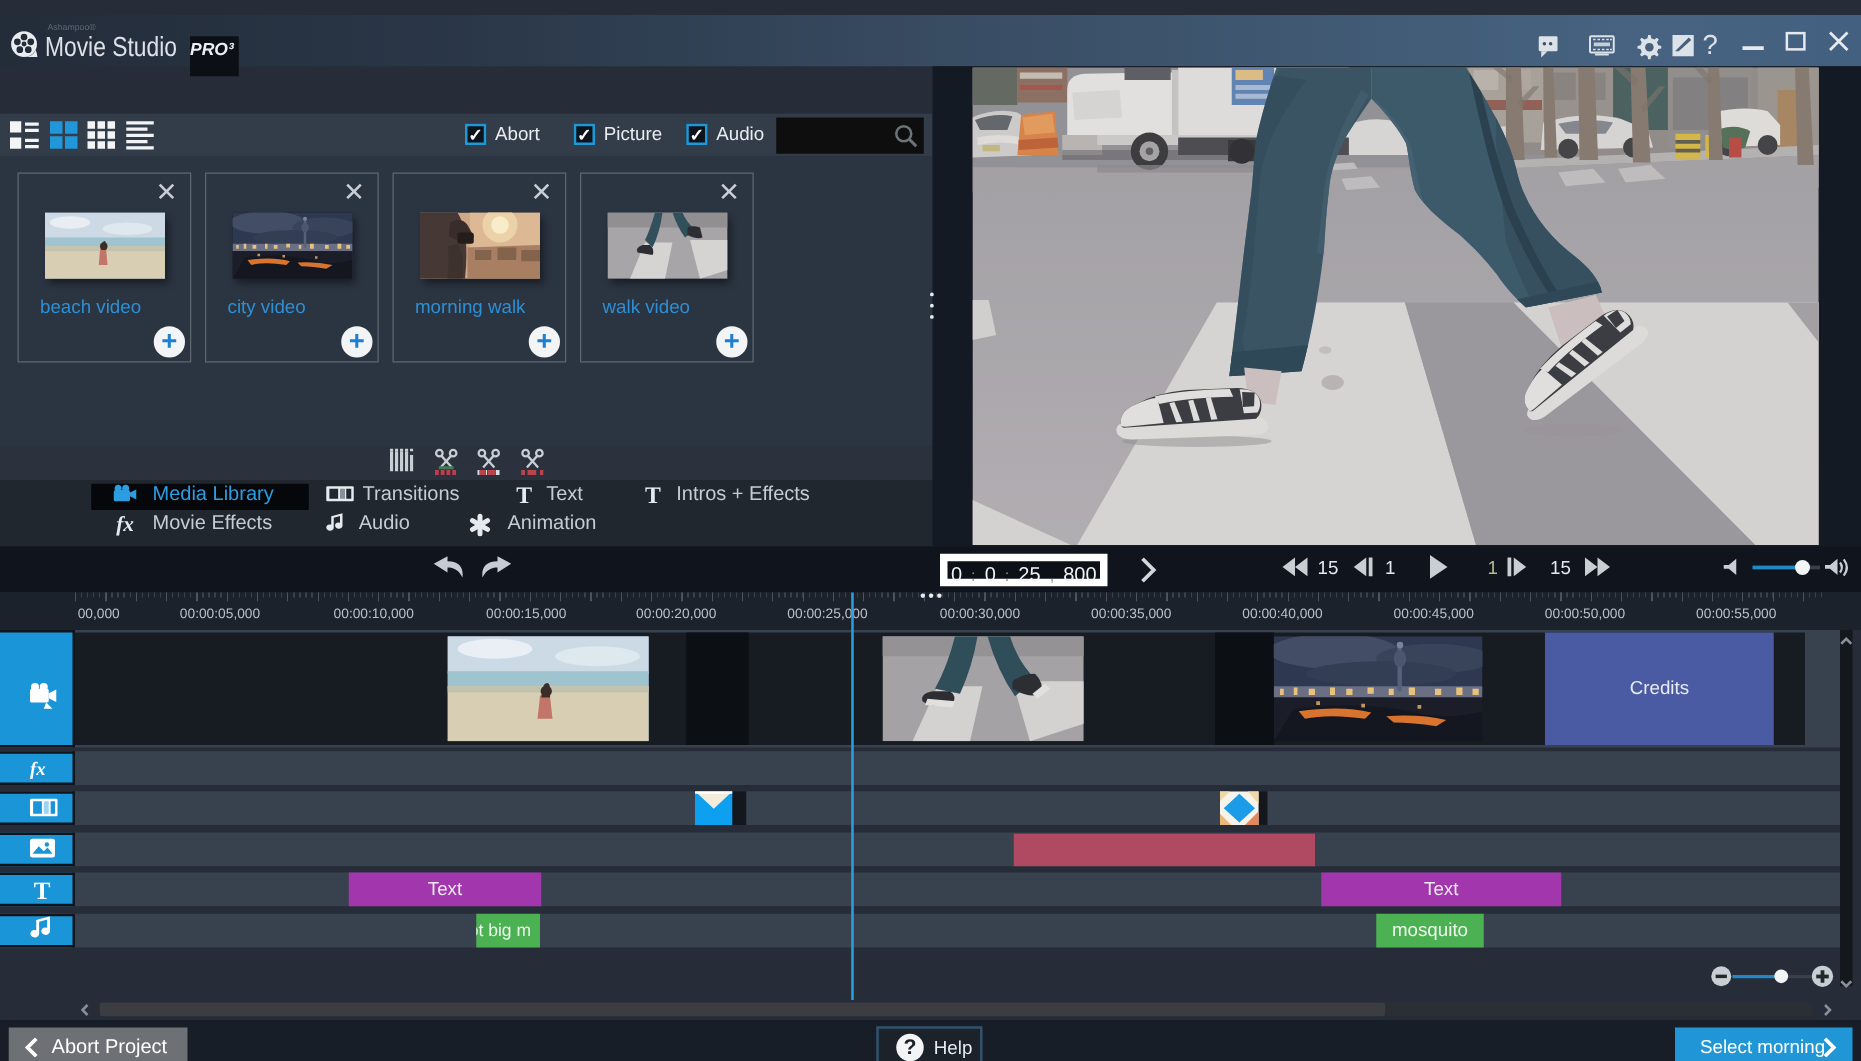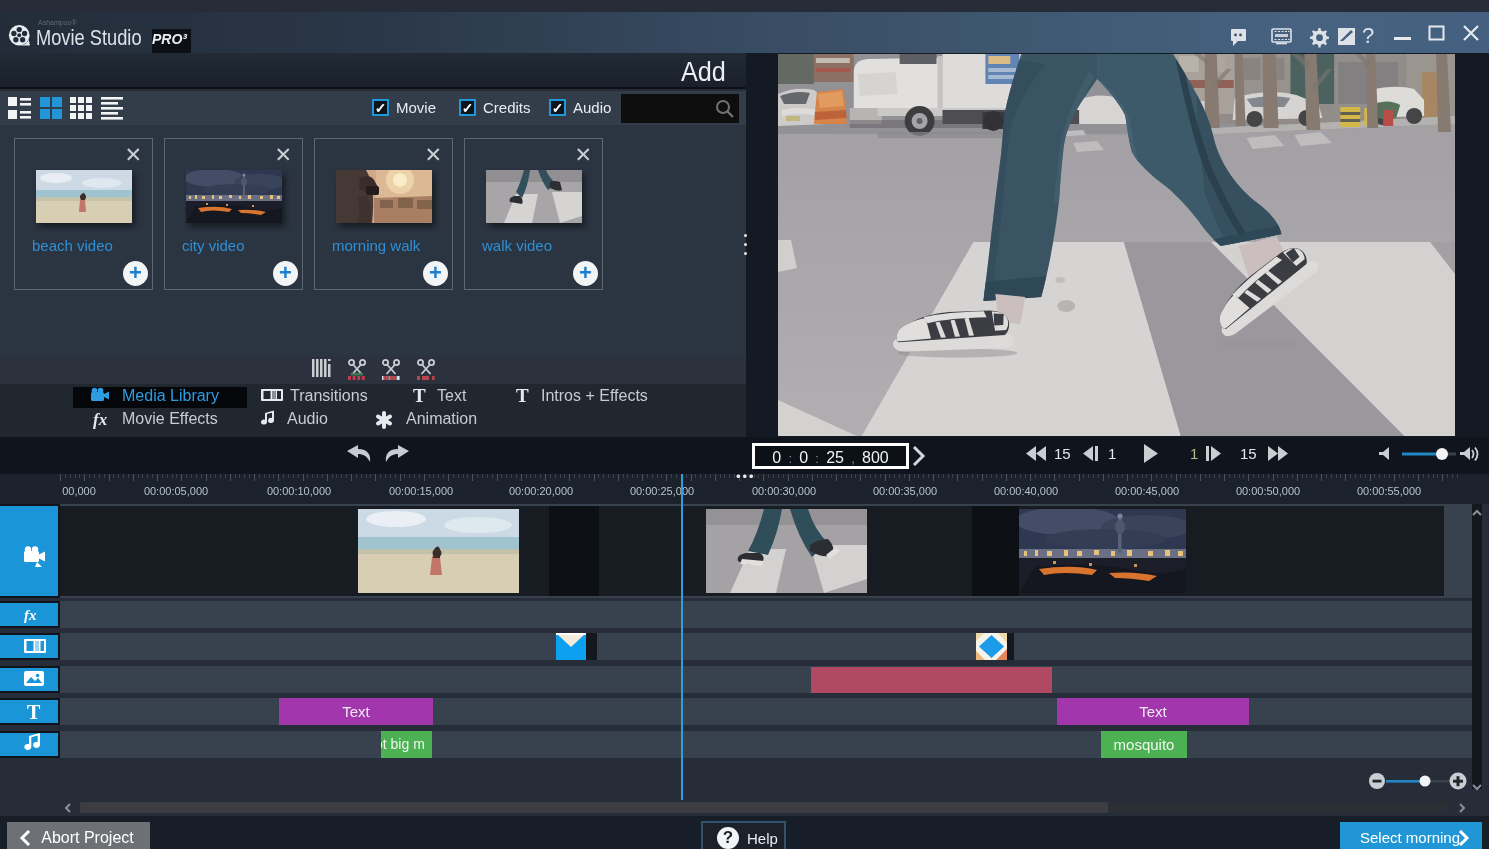--- a/index.html
+++ b/index.html
@@ -32,21 +32,21 @@
     font-size:14px; line-height:14px; text-align:center; font-weight:700;}
   .cblbl { position:absolute; top:8px; font-size:15px; color:#e9edf1; }
   #search { position:absolute; left:621px; top:3px; width:118px; height:29px; background:#0e0e0e; }
 
   
   .tabitem { position:absolute; font-size:16px; color:#c7ccd2; }
   .tabactive { position:absolute; left:73px; top:3px; width:174px; height:21px; background:#05070a; }
 
   
   #transport { left:0; top:425px; width:1489px; height:37px; background:#0f141d; }
-  #timecode { position:absolute; left:752px; top:6px; width:157px; height:26px; border:3px solid #ffffff;
+  #timecode { position:absolute; left:752px; top:6px; width:134px; height:26px; border:6px solid #ffffff;
     background:#0c1118; color:#f0f2f4; font-size:16px; text-align:center; line-height:24px; }
   #timecode span.sep { color:#8a919a; font-size:13px; }
 
   
   #preview { left:746px; top:41px; width:743px; height:384px; background:#131a23; }
 
   
   #ruler { left:0; top:462px; width:1489px; height:30px; background:#1b222c; }
   .rlab { position:absolute; top:11px; font-size:11px; color:#b9c1c9; transform:translateX(-50%); white-space:nowrap;}
   #ticks1 { position:absolute; left:60px; top:0; width:1400px; height:4px;
@@ -116,23 +116,20 @@
         <path d="M2 13 L13 2 L15 4 L5 13 Z" fill="#47617c"></path>
       </g>
       <text x="133" y="31" font-size="22" fill="#dce2e8" font-family="Liberation Sans">?</text>
       <rect x="165" y="25" width="17" height="3" fill="#e6eaee"></rect>
       <rect x="200.5" y="14.5" width="14" height="13" fill="none" stroke="#e6eaee" stroke-width="2"></rect>
       <g stroke="#e6eaee" stroke-width="2.2">
         <path d="M235 14 L249 28 M249 14 L235 28"></path>
       </g>
     </svg>
   </div>
-  <div id="addbar" class="abs">
-      <div class="t">Add</div>
-    </div>
   <div id="ctrlrow" class="abs">
     <svg width="130" height="34" viewBox="0 0 130 34" style="position:absolute;left:0;top:0">
       <g fill="#f2f4f6">
         <rect x="8" y="6" width="9" height="9"></rect>
           <rect x="8" y="19" width="9" height="9"></rect>
         <rect x="20" y="7" width="11" height="2.6"></rect>
           <rect x="20" y="12" width="11" height="2.6"></rect>
         <rect x="20" y="20" width="11" height="2.6"></rect>
           <rect x="20" y="25" width="11" height="2.6"></rect>
       </g>
@@ -155,23 +152,23 @@
       </g>
       <g fill="#f2f4f6">
         <rect x="101" y="6" width="22" height="2.6"></rect>
           <rect x="101" y="11" width="17" height="2.6"></rect>
         <rect x="101" y="16" width="22" height="2.6"></rect>
           <rect x="101" y="21" width="17" height="2.6"></rect>
         <rect x="101" y="26" width="22" height="2.6"></rect>
       </g>
     </svg>
     <div class="cb" style="left:372px">✓</div>
-      <div class="cblbl" style="left:396px">Movie</div>
+      <div class="cblbl" style="left:396px">Abort</div>
     <div class="cb" style="left:459px">✓</div>
-      <div class="cblbl" style="left:483px">Credits</div>
+      <div class="cblbl" style="left:483px">Picture</div>
     <div class="cb" style="left:549px">✓</div>
       <div class="cblbl" style="left:573px">Audio</div>
     <div id="search">
       <svg width="22" height="22" viewBox="0 0 22 22" style="position:absolute;right:3px;top:4px">
         <circle cx="9" cy="9" r="6" fill="none" stroke="#6e7378" stroke-width="2"></circle>
         <path d="M13.5 13.5 L19 19" stroke="#6e7378" stroke-width="2.4"></path>
       </svg>
     </div>
   </div>
   <div id="mediapanel" class="abs">
@@ -647,20 +644,22 @@
       <g fill="#d8742e">
           <path d="M20 60 q34 -5 58 1 l-5 5 q-29 -4 -48 0 Z"></path>
           <path d="M90 64 q26 -2 48 3 l-8 5 q-19 -3 -34 -3 Z"></path>
         </g>
       <g fill="#f0b468" opacity="0.8">
           <rect x="34" y="52" width="3" height="3"></rect>
           <rect x="70" y="54" width="3" height="3"></rect>
           <rect x="115" y="55" width="3" height="3"></rect>
         </g>
     </svg>
+    <div class="clip" style="left:1236px;top:2px;width:183px;height:90px;background:#4a5aa3;color:#e8ecf2;
+         font-size:15px;text-align:center;line-height:90px">Credits</div>
 
     <div class="lane" style="top:97px;height:27px;"></div>
 
     <div class="lane" style="top:129px;height:27px;"></div>
     <div class="clip" style="left:556px;top:129px;width:41px;height:27px;background:#14181e"></div>
     <svg class="clip" style="left:556px;top:129px" width="30" height="27" viewBox="0 0 30 27">
       <rect width="30" height="27" fill="#0d9ff0"></rect>
       <path d="M0 0 L30 0 L15 14 Z" fill="#f4ecda"></path>
       <rect width="30" height="2" fill="#fff"></rect>
     </svg>

